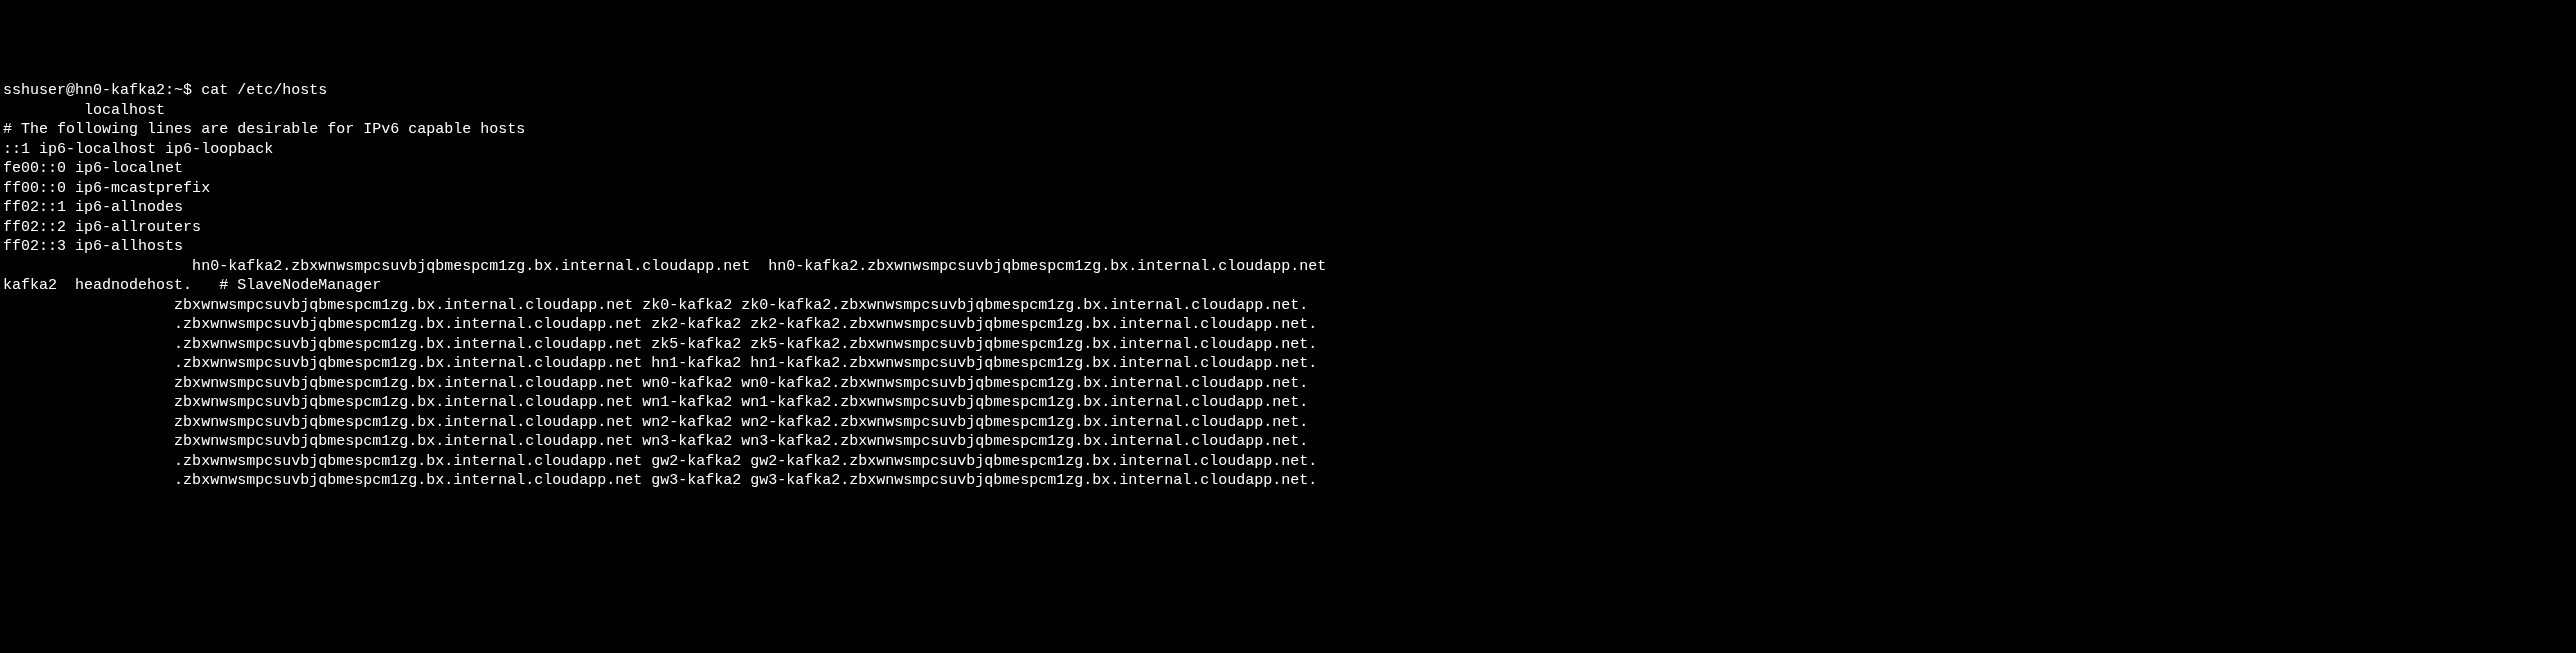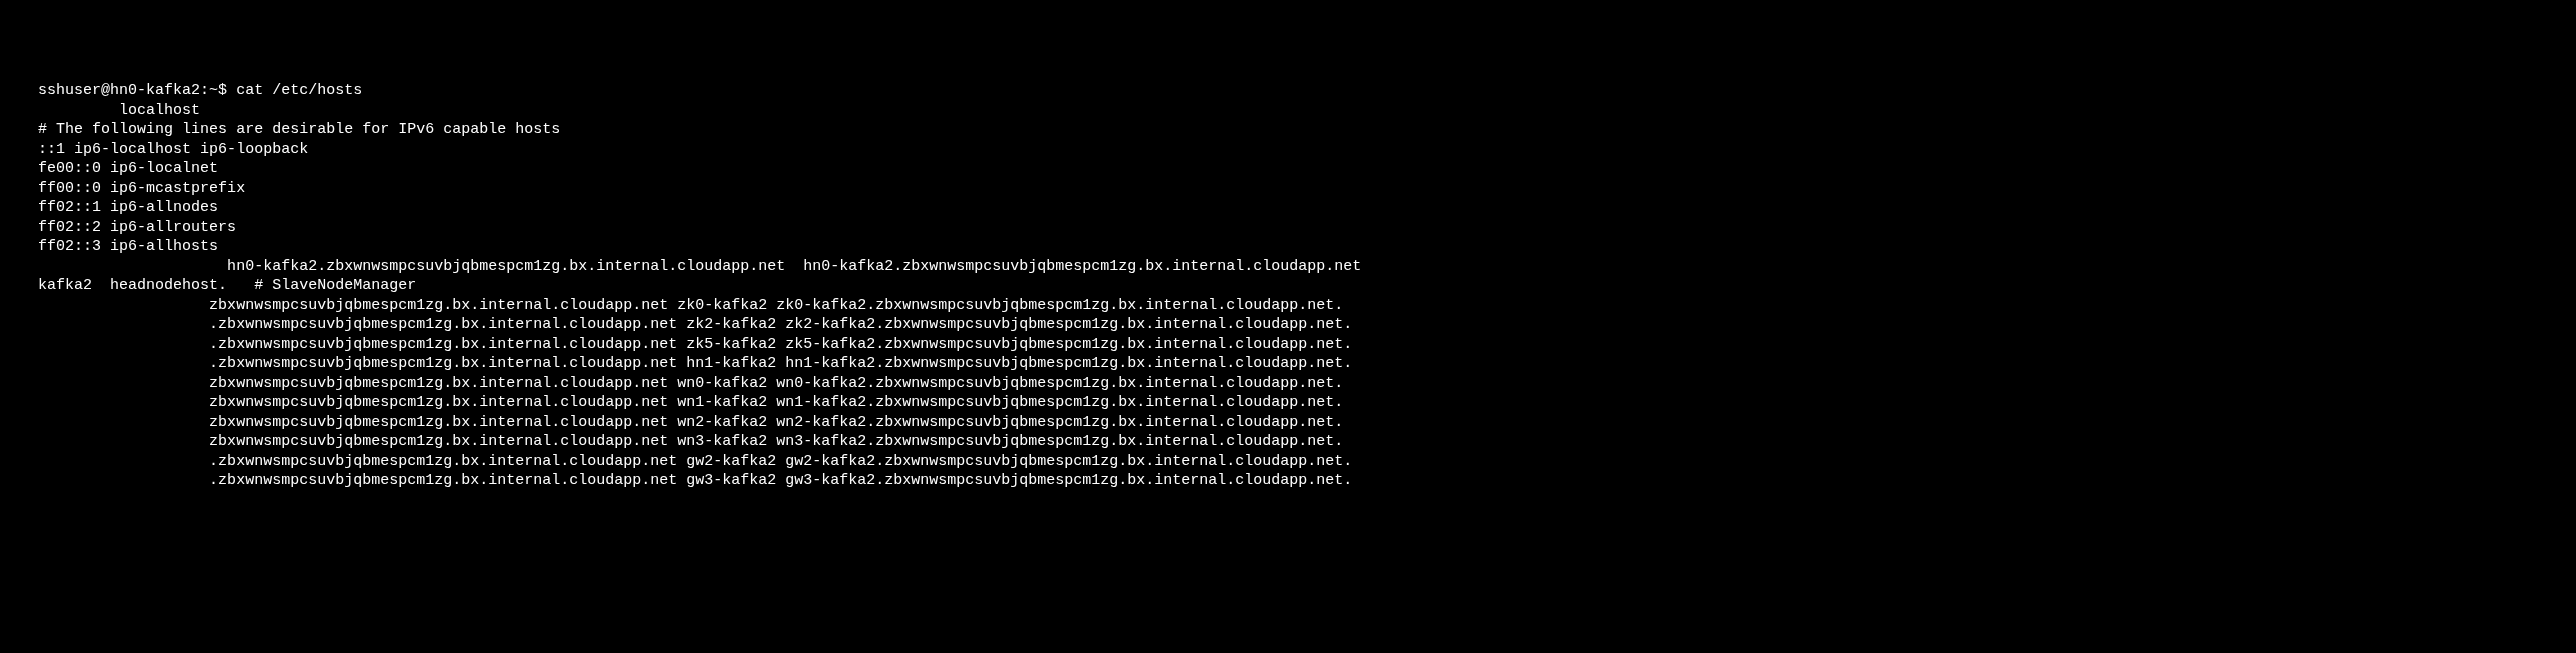--- a/index.html
+++ b/index.html
@@ -15,21 +15,20 @@
       line-height: 1.3;
       padding: 3.1px;
       white-space: pre;
       overflow-x: auto;
     }
     .terminal-output {
       display: block;
     }
     .line {
       display: block;
-      margin-left: 35px;
     }
   </style>
 </head>
 <body>
 
 
 
 <div class="terminal-output"><span class="line">sshuser@hn0-kafka2:~$ cat /etc/hosts</span><span class="line">         localhost</span><span class="line"></span><span class="line"># The following lines are desirable for IPv6 capable hosts</span><span class="line">::1 ip6-localhost ip6-loopback</span><span class="line">fe00::0 ip6-localnet</span><span class="line">ff00::0 ip6-mcastprefix</span><span class="line">ff02::1 ip6-allnodes</span><span class="line">ff02::2 ip6-allrouters</span><span class="line">ff02::3 ip6-allhosts</span><span class="line">                     hn0-kafka2.zbxwnwsmpcsuvbjqbmespcm1zg.bx.internal.cloudapp.net  hn0-kafka2.zbxwnwsmpcsuvbjqbmespcm1zg.bx.internal.cloudapp.net</span><span class="line">kafka2  headnodehost.   # SlaveNodeManager</span><span class="line">                   zbxwnwsmpcsuvbjqbmespcm1zg.bx.internal.cloudapp.net zk0-kafka2 zk0-kafka2.zbxwnwsmpcsuvbjqbmespcm1zg.bx.internal.cloudapp.net.</span><span class="line">                   .zbxwnwsmpcsuvbjqbmespcm1zg.bx.internal.cloudapp.net zk2-kafka2 zk2-kafka2.zbxwnwsmpcsuvbjqbmespcm1zg.bx.internal.cloudapp.net.</span><span class="line">                   .zbxwnwsmpcsuvbjqbmespcm1zg.bx.internal.cloudapp.net zk5-kafka2 zk5-kafka2.zbxwnwsmpcsuvbjqbmespcm1zg.bx.internal.cloudapp.net.</span><span class="line">                   .zbxwnwsmpcsuvbjqbmespcm1zg.bx.internal.cloudapp.net hn1-kafka2 hn1-kafka2.zbxwnwsmpcsuvbjqbmespcm1zg.bx.internal.cloudapp.net.</span><span class="line">                   zbxwnwsmpcsuvbjqbmespcm1zg.bx.internal.cloudapp.net wn0-kafka2 wn0-kafka2.zbxwnwsmpcsuvbjqbmespcm1zg.bx.internal.cloudapp.net.</span><span class="line">                   zbxwnwsmpcsuvbjqbmespcm1zg.bx.internal.cloudapp.net wn1-kafka2 wn1-kafka2.zbxwnwsmpcsuvbjqbmespcm1zg.bx.internal.cloudapp.net.</span><span class="line">                   zbxwnwsmpcsuvbjqbmespcm1zg.bx.internal.cloudapp.net wn2-kafka2 wn2-kafka2.zbxwnwsmpcsuvbjqbmespcm1zg.bx.internal.cloudapp.net.</span><span class="line">                   zbxwnwsmpcsuvbjqbmespcm1zg.bx.internal.cloudapp.net wn3-kafka2 wn3-kafka2.zbxwnwsmpcsuvbjqbmespcm1zg.bx.internal.cloudapp.net.</span><span class="line">                   .zbxwnwsmpcsuvbjqbmespcm1zg.bx.internal.cloudapp.net gw2-kafka2 gw2-kafka2.zbxwnwsmpcsuvbjqbmespcm1zg.bx.internal.cloudapp.net.</span><span class="line">                   .zbxwnwsmpcsuvbjqbmespcm1zg.bx.internal.cloudapp.net gw3-kafka2 gw3-kafka2.zbxwnwsmpcsuvbjqbmespcm1zg.bx.internal.cloudapp.net.</span></div>
 
 

